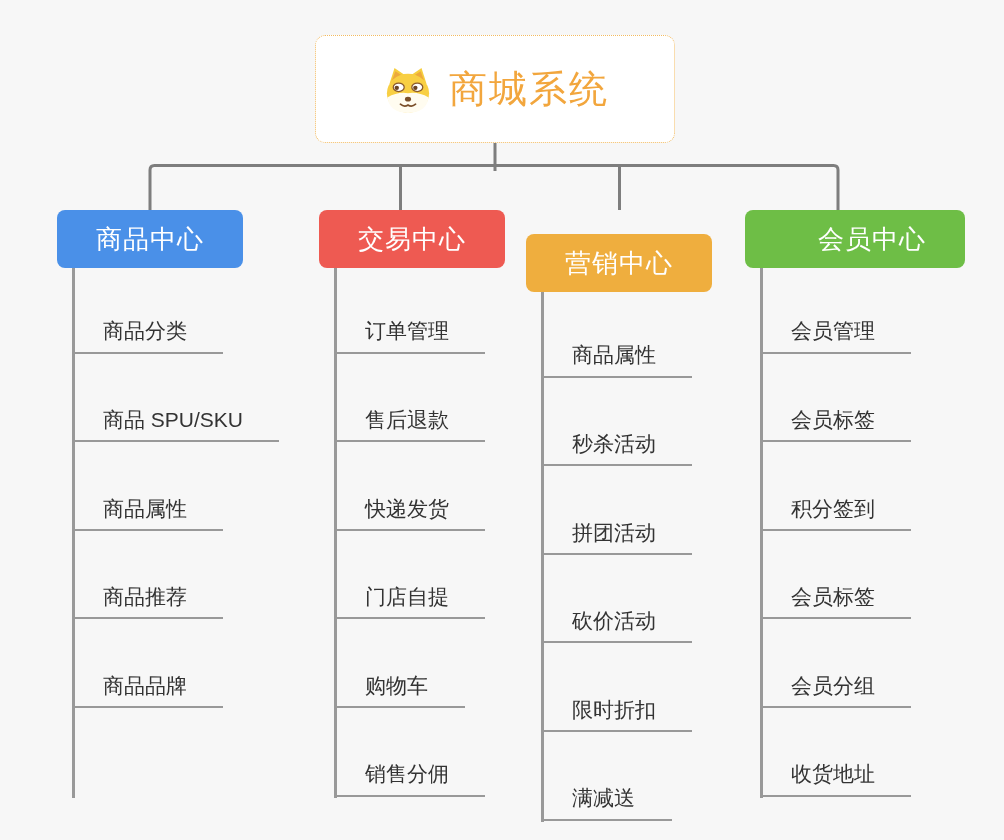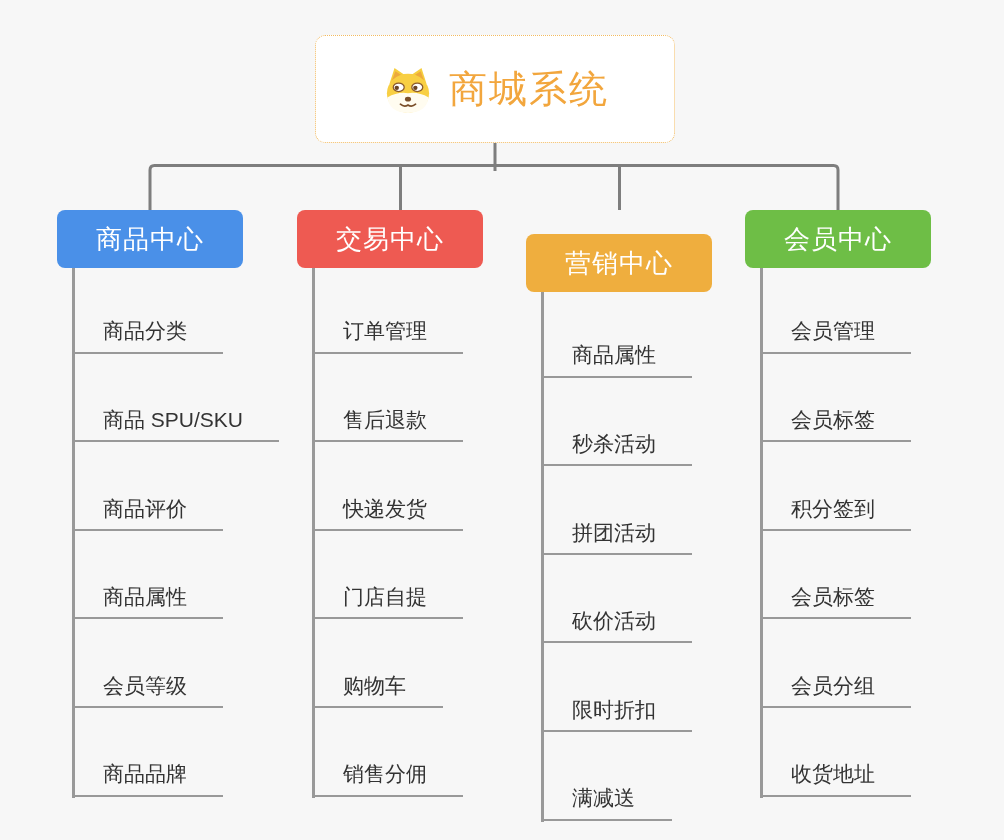--- a/index.html
+++ b/index.html
@@ -36,21 +36,21 @@
   
   .connectors{
     position:absolute;left:0;top:0;
     pointer-events:none;
   }
   
   .branch{
     position:absolute;top:210px;width:186px;
   }
   .branch:nth-of-type(1){left:57px;}
-  .branch:nth-of-type(2){left:297px;}
+  .branch:nth-of-type(2){left:319px;}
   .branch:nth-of-type(3){left:526px;margin-top:24px;}
   .branch:nth-of-type(4){left:745px;}
   .branch-node{
     position:relative;
     width:186px;height:58px;
     border-radius:8px;
     display:flex;align-items:center;justify-content:center;
     color:#ffffff;
     font-size:26px;
     letter-spacing:1px;
@@ -123,27 +123,24 @@
       </div>
       <div class="leaf-col">
         <div class="leaf-vline"></div>
       <div class="leaf">
             <span>商品分类</span>
           </div>
           <div class="leaf">
             <span>商品 SPU/SKU</span>
           </div>
           <div class="leaf">
-            <span>商品评价</span>
-          </div>
-          <div class="leaf">
             <span>商品属性</span>
           </div>
           <div class="leaf">
-            <span>会员等级</span>
+            <span>商品推荐</span>
           </div>
           <div class="leaf">
             <span>商品品牌</span>
           </div>
         </div>
     </div>
 
     <div class="branch">
       <div class="branch-node" style="background-color: rgb(238, 90, 82);">
         <span class="branch-label">交易中心</span>
@@ -192,21 +189,21 @@
           <div class="leaf">
             <span>限时折扣</span>
           </div>
           <div class="leaf">
             <span>满减送</span>
           </div>
         </div>
     </div>
 
     <div class="branch">
-      <div class="branch-node" style="background-color: rgb(110, 190, 70);">
+      <div class="branch-node" style="background-color: rgb(110, 190, 70); padding-left: 34px;">
         <span class="branch-label">会员中心</span>
       </div>
       <div class="leaf-col">
         <div class="leaf-vline"></div>
       <div class="leaf">
             <span>会员管理</span>
           </div>
           <div class="leaf">
             <span>会员标签</span>
           </div>

